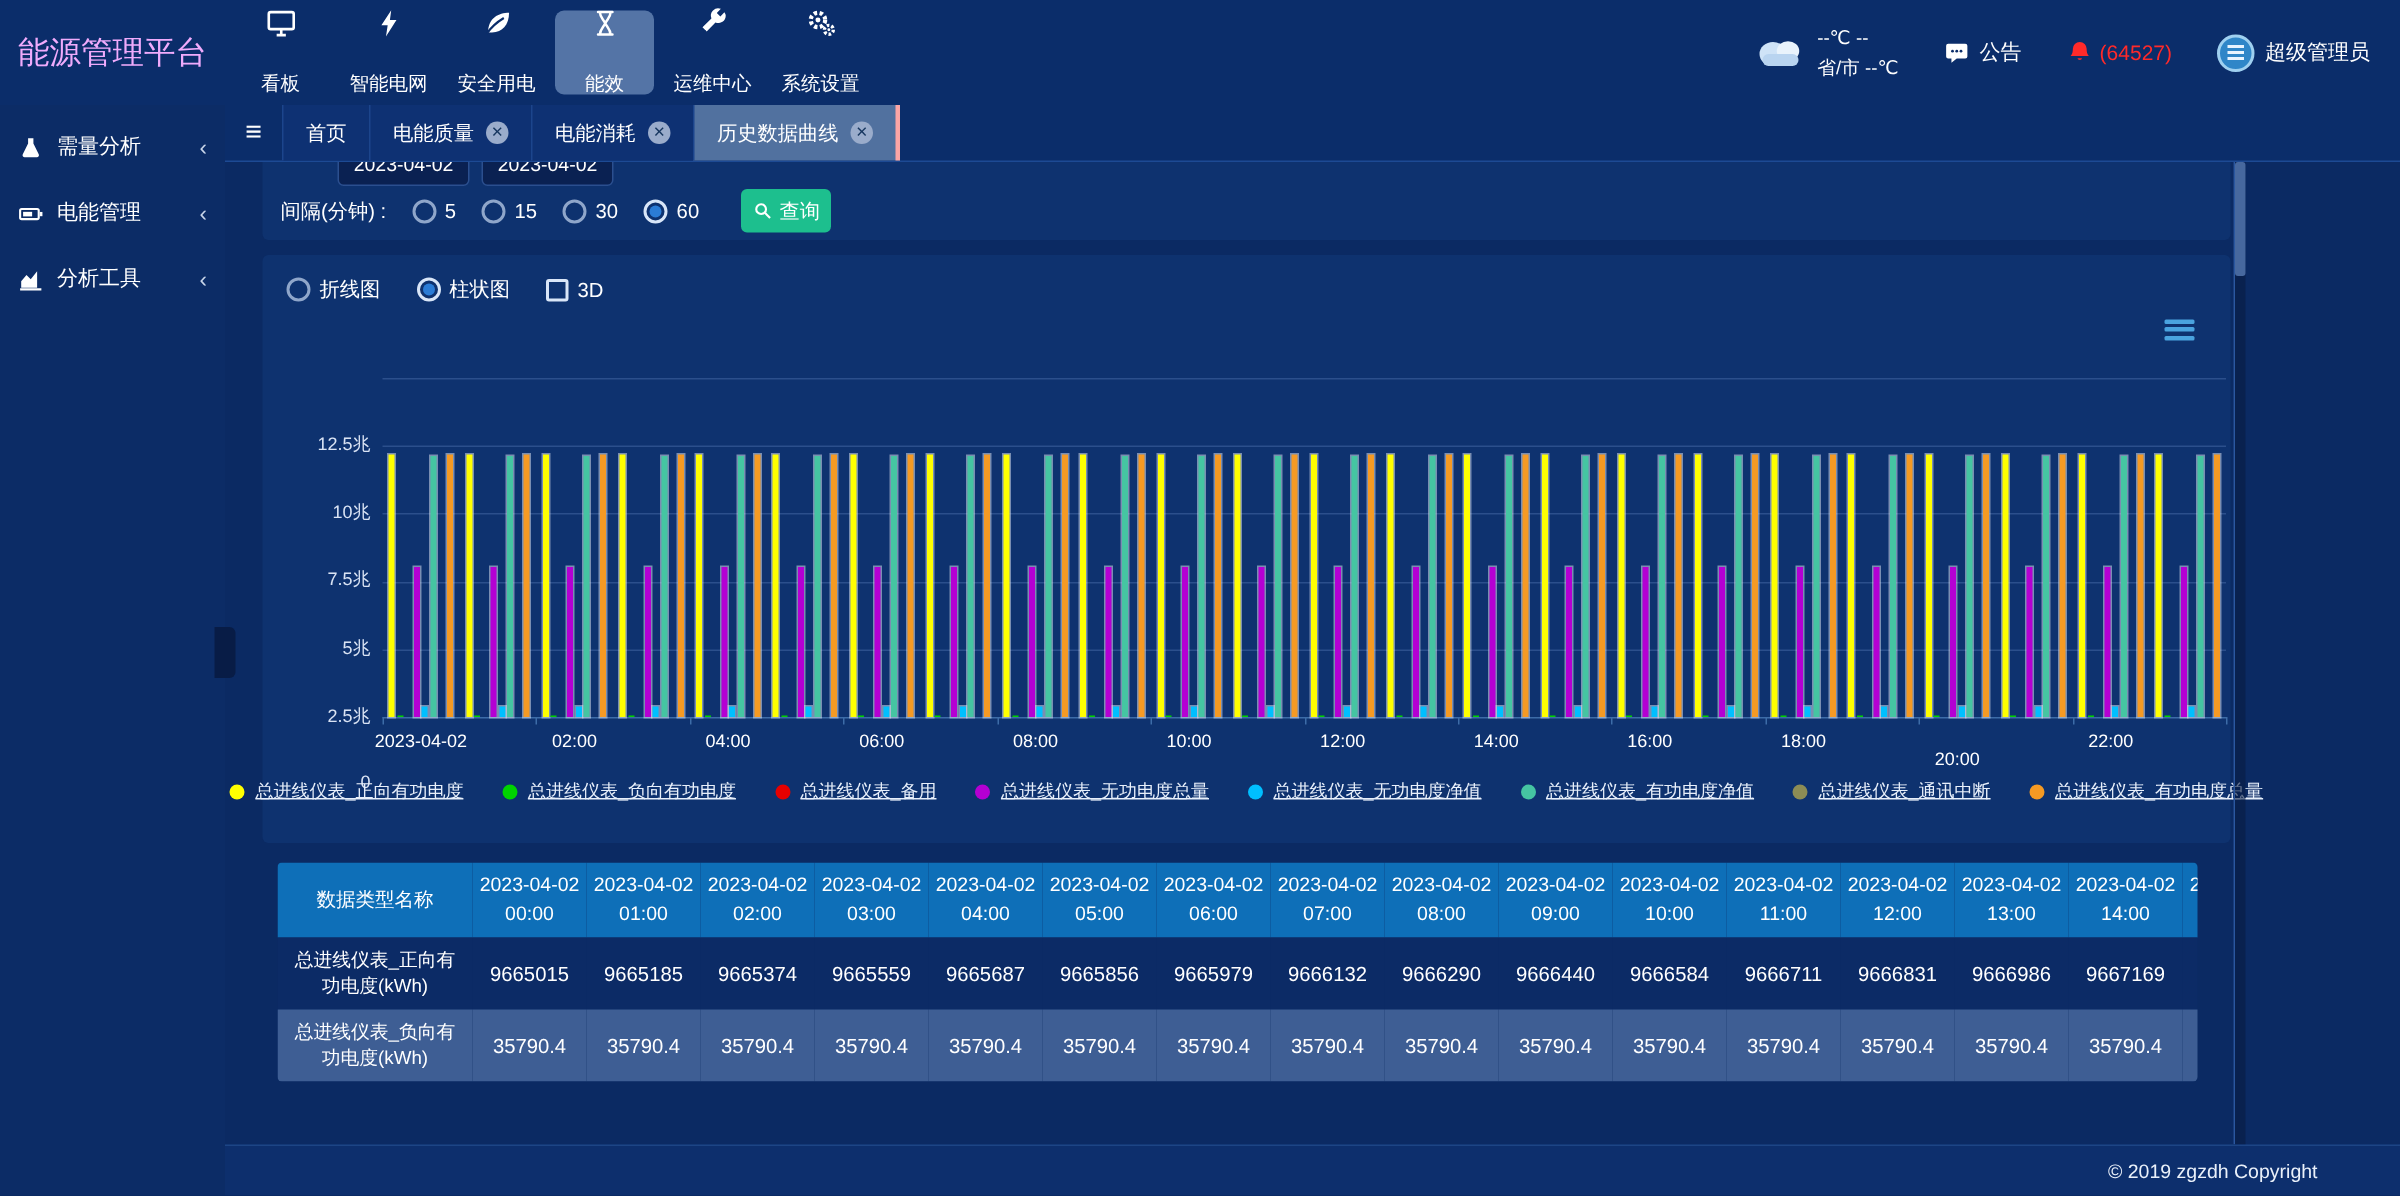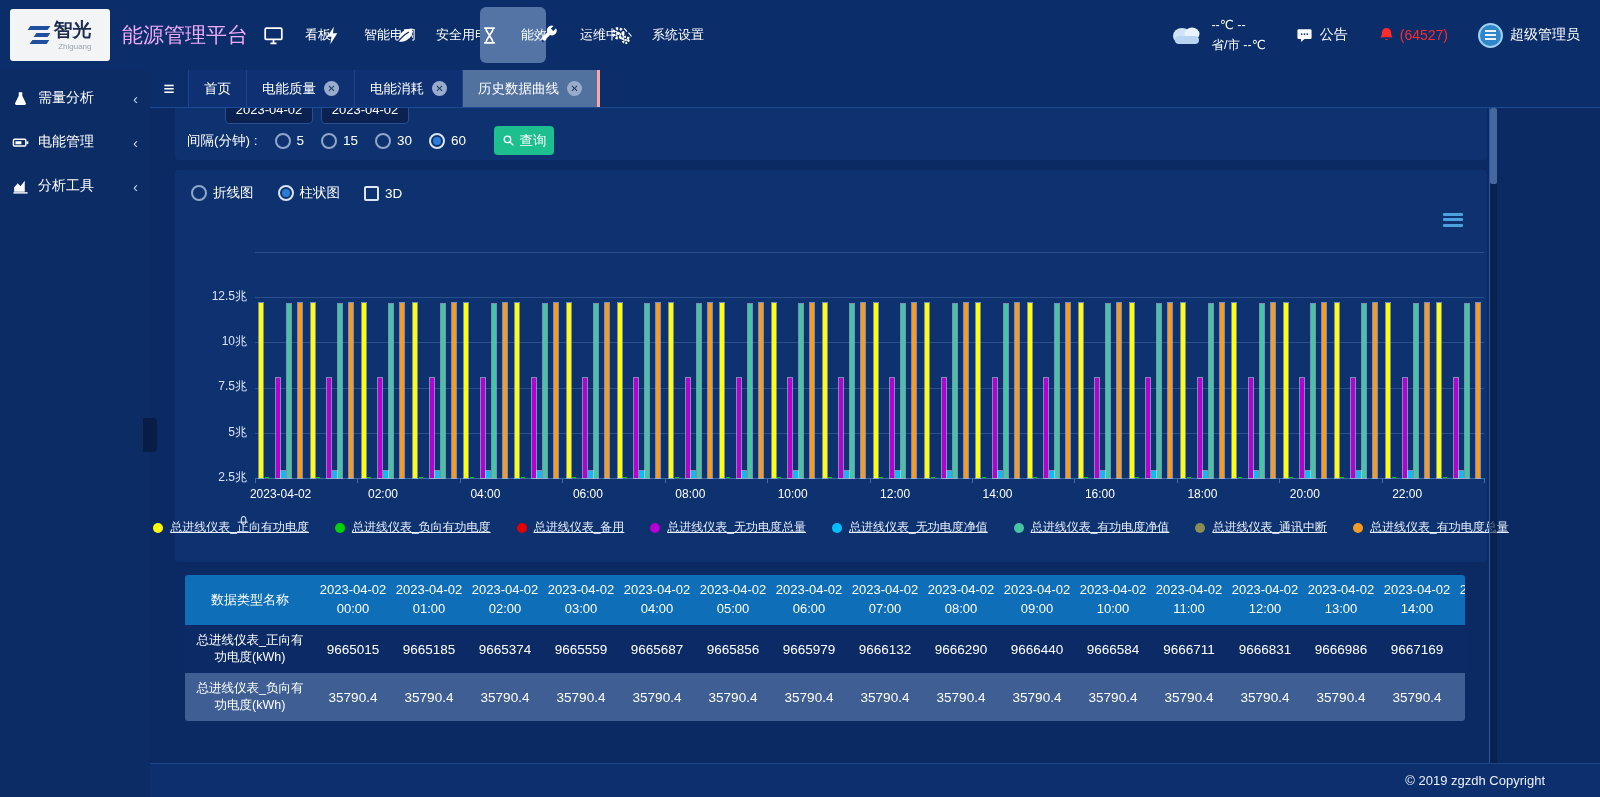--- a/index.html
+++ b/index.html
@@ -12,21 +12,21 @@
   .logo-box { width:100px; height:52px; background:#f2f4f6; border-radius:3px; margin-left:10px;
               display:flex; align-items:center; justify-content:center; gap:5px; cursor:pointer; }
   .logo-slashes { display:flex; flex-direction:column; gap:3px; }
   .logo-slashes i { display:block; width:20px; height:4px; background:#1f4f9e; transform:skewX(-35deg); }
   .logo-slashes i:nth-child(2){ width:14px; margin-left:6px; }
   .logo-slashes i:nth-child(3){ width:17px; margin-left:2px; }
   .logo-cn { font-size:19px; font-weight:bold; color:#1c2c4e; line-height:1; }
   .logo-sub { font-size:8px; color:#9aa3ad; text-align:right; display:block; margin-top:2px; }
   .app-title { color:#f0abfc; font-size:21px; margin:0 16px 0 12px; white-space:nowrap; }
   .nav-items { display:flex; align-items:center; gap:6px; }
-  .nav-item { width:66px; height:56px; border-radius:6px; display:flex; flex-direction:row;
+  .nav-item { width:66px; height:56px; border-radius:6px; display:flex; flex-direction:column;
               align-items:center; justify-content:center; gap:21px; color:#fff; cursor:pointer; }
   .nav-item.active { background:#5474a6; }
   .nav-item .icon svg { width:21px; height:21px; }
   .nav-label { font-size:13px; white-space:nowrap; }
   .nav-right { margin-left:auto; display:flex; align-items:center; gap:30px; padding-right:20px; color:#fff; }
   .weather { display:flex; align-items:center; gap:7px; font-size:12.5px; line-height:1.6; }
   .weather .icon svg { width:34px; height:22px; }
   .notice, .user { display:flex; align-items:center; gap:7px; font-size:14px; cursor:pointer; }
   .notice .icon svg { width:17px; height:17px; }
   .alarm { display:flex; align-items:center; gap:5px; font-size:14px; font-weight:normal; color:#ff2a2a; cursor:pointer; }
@@ -120,31 +120,20 @@
   
   .footer { height:34px; border-top:1px solid #1d4585; background:#0d2f6d; display:flex;
             align-items:center; justify-content:flex-end; padding-right:55px; color:#eaf1fa; font-size:13px; }
 </style>
 </head>
 <body>
 
 <div class="app">
 
   <header class="navbar">
-    <div class="logo-box">
-      <span class="logo-slashes">
-          <i></i>
-          <i></i>
-          <i></i>
-        </span>
-      <span>
-        <span class="logo-cn">智光</span>
-        <span class="logo-sub">Zhiguang</span>
-      </span>
-    </div>
     <div class="app-title">能源管理平台</div>
     <nav class="nav-items" id="nav-items">
         <div class="nav-item">
           <span class="icon">
             <svg viewBox="0 0 24 24">
               <rect x="2.5" y="3.5" width="19" height="13" rx="1.5" fill="none" stroke="#fff" stroke-width="2"></rect>
               <path d="M8.5 21h7M12 16.5V21" stroke="#fff" stroke-width="2"></path>
             </svg>
           </span>
           <span class="nav-label">看板</span>
@@ -530,21 +519,21 @@
               <div class="xlabel" style="left:617.7px;top:317px">10:00</div>
               <div class="xtick" style="left:694.5px;top:308px"></div>
               <div class="xlabel" style="left:720.1px;top:317px">12:00</div>
               <div class="xtick" style="left:796.9px;top:308px"></div>
               <div class="xlabel" style="left:822.5px;top:317px">14:00</div>
               <div class="xtick" style="left:899.3px;top:308px"></div>
               <div class="xlabel" style="left:924.9px;top:317px">16:00</div>
               <div class="xtick" style="left:1001.8px;top:308px"></div>
               <div class="xlabel" style="left:1027.4px;top:317px">18:00</div>
               <div class="xtick" style="left:1104.2px;top:308px"></div>
-              <div class="xlabel" style="left:1129.8px;top:317px">20:00</div>
+              <div class="xlabel" style="left:1129.8px;top:329px">20:00</div>
               <div class="xtick" style="left:1206.6px;top:308px"></div>
               <div class="xlabel" style="left:1232.2px;top:317px">22:00</div>
               <div class="xtick" style="left:1309.0px;top:308px"></div>
             </div>
           <div class="legend" id="legend">
               <span class="lg-item">
                 <span class="lg-dot" style="background:#ffff00"></span>
                 <span class="lg-label">总进线仪表_正向有功电度</span>
               </span>
               <span class="lg-item">

